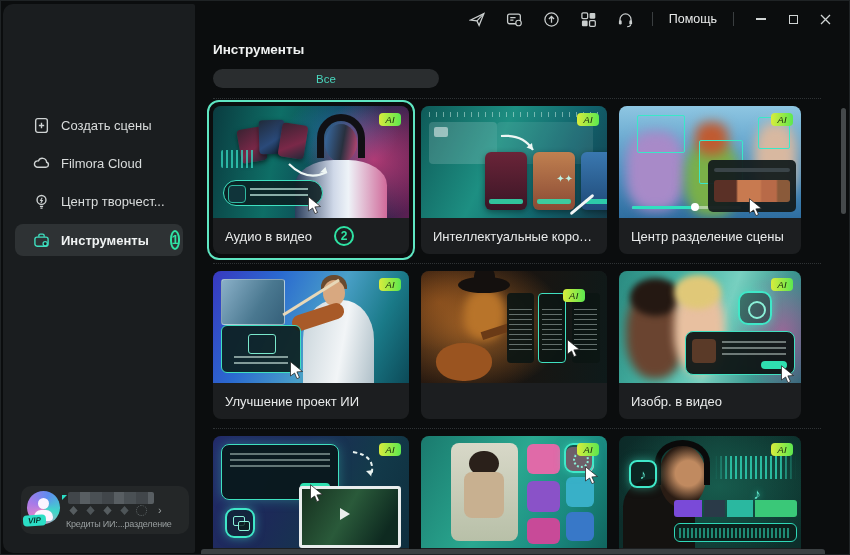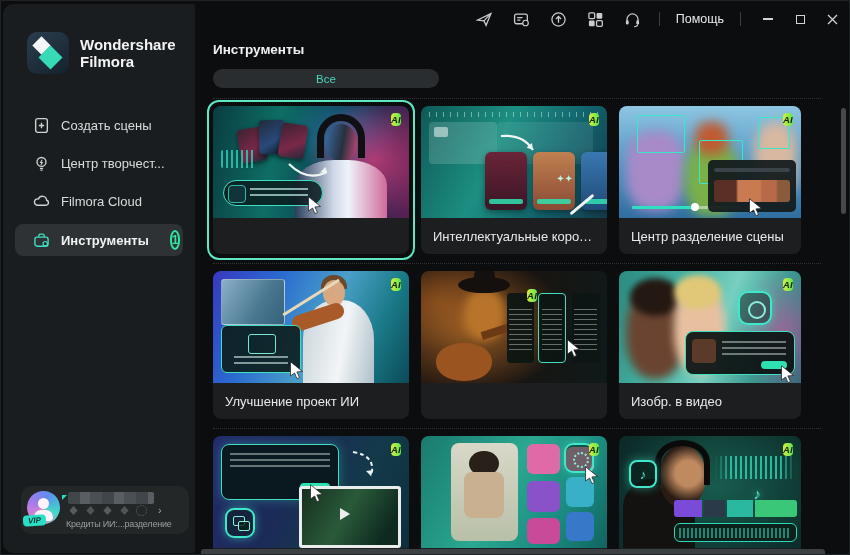--- a/index.html
+++ b/index.html
@@ -37,21 +37,21 @@
   .u-flag{position:absolute;left:41px;top:9px;width:0;height:0;border-left:5px solid #2bdec6;border-bottom:5px solid transparent;}
   .u-blur{position:absolute;left:47px;top:6px;width:86px;height:12px;border-radius:2px;
     background:repeating-linear-gradient(90deg,#41464a 0 12px,#585e62 12px 22px,#4a5054 22px 34px);filter:blur(.4px);}
   .badges{position:absolute;left:47px;top:19px;display:flex;align-items:center;gap:6px;}
   .bdg{width:11px;height:11px;}
   .dot-circle{width:11px;height:11px;border:1px dotted #5c6365;border-radius:50%;}
   .chev{color:#9aa0a1;font-size:11px;margin-left:5px;line-height:11px;}
   .credits{position:absolute;left:45px;top:33px;font-size:9px;color:#989e9f;white-space:nowrap;letter-spacing:-.2px;}
 
   
-  .titlebar{position:absolute;left:194px;right:0;top:0;height:36px;display:flex;align-items:center;justify-content:flex-end;padding-right:4px;}
+  .titlebar{position:absolute;left:194px;right:0;top:0;height:36px;display:flex;align-items:center;justify-content:flex-end;padding-right:11px;}
   .tico{width:17px;height:17px;margin:0 10px;cursor:default;}
   .tb-div{width:1px;height:14px;background:#3a3e40;margin:0 8px;}
   .help{font-size:12.5px;color:#e8eaea;margin:0 8px;}
   .winbtn{width:26px;height:26px;display:flex;align-items:center;justify-content:center;margin-left:6px;cursor:default;}
   .min-glyph{width:10px;height:1.5px;background:#d0d4d4;display:block;}
   .max-glyph{width:9px;height:9px;border:1.2px solid #d0d4d4;display:block;}
 
   
   .main{position:absolute;left:194px;right:0;top:0;bottom:0;}
   .section-title{position:absolute;left:18px;top:41px;font-size:13.5px;font-weight:bold;color:#f0f2f2;}
@@ -62,23 +62,23 @@
   .vscroll{position:absolute;right:3px;top:107px;width:5px;height:106px;background:#45494b;border-radius:3px;}
   .hscroll{position:absolute;left:6px;right:24px;bottom:0;height:5px;background:#3b4042;border-radius:3px 3px 0 0;}
 
   .grid{position:absolute;left:18px;top:105px;display:grid;
     grid-template-columns:196px 186px 182px;column-gap:12px;row-gap:17px;grid-auto-rows:148px;}
   .card{position:relative;background:#1c1e20;border-radius:8px;cursor:pointer;}
   .card.selected::after{content:"";position:absolute;inset:-6px;border:2px solid #5fe6c2;border-radius:12px;pointer-events:none;}
   .thumb{position:relative;height:112px;border-radius:8px 8px 0 0;overflow:hidden;}
   .label-row{height:36px;display:flex;align-items:center;padding:0 12px;}
   .card-label{font-size:13px;color:#e8eaea;white-space:nowrap;overflow:hidden;text-overflow:ellipsis;}
-  .ai-badge{position:absolute;top:7px;right:8px;padding:1px 0;border-radius:4px;
+  .ai-badge{position:absolute;top:7px;right:8px;padding:1px 6px;border-radius:4px;
     background:linear-gradient(90deg,#d9ec3c,#5ce84f);color:#15240c;
-    font-size:9.5px;font-weight:bold;font-style:italic;letter-spacing:.3px;z-index:5;}
+    font-size:9.5px;font-weight:normal;font-style:italic;letter-spacing:.3px;z-index:5;margin-left:36px;}
   .cur{position:absolute;width:15px;height:18px;z-index:6;}
   .x{position:absolute;} 
 
   
   .t1{background:radial-gradient(95px 85px at 82% 48%,rgba(233,64,130,.7),transparent 70%),
       radial-gradient(80px 60px at 66% 25%,rgba(64,140,233,.45),transparent 70%),
       linear-gradient(100deg,#0a3c40,#0e6e66 32%,#0c4452 58%,#232a4e 78%,#5c1f52 100%);}
   .t1 .phones{right:44px;top:8px;width:48px;height:44px;border:7px solid #101014;border-bottom:none;border-radius:24px 24px 0 0;}
   .t1 .head{right:52px;top:18px;width:32px;height:38px;border-radius:50%;background:linear-gradient(100deg,#3a6ea8,#28303e 55%,#c84878);}
   .t1 .body{right:22px;top:54px;width:92px;height:60px;border-radius:42% 42% 0 0;background:linear-gradient(90deg,#2a3e5c,#cfd8e8 42%,#eef3f8 58%,#d06a9a);}
@@ -225,52 +225,42 @@
     background:repeating-linear-gradient(90deg,#1f8a74 0 2px,transparent 2px 4px);}
 
   .arr{position:absolute;z-index:5;}
 </style>
 </head>
 <body>
 
 <div class="window">
 
   <aside class="sidebar">
-    <div class="brand">
-      <div class="brand-icon">
-        <span class="d1"></span>
-        <span class="d2"></span>
-      </div>
-      <div class="brand-text">
-        <div>Wondershare</div>
-        <div>Filmora</div>
-      </div>
-    </div>
 
     <nav class="nav">
       <div class="nav-item">
         <svg class="nico" viewBox="0 0 16 16">
           <rect x="2.5" y="1.5" width="11" height="13" rx="2" fill="none" stroke="#cfd3d3" stroke-width="1.3"></rect>
           <path d="M8 5.5v5M5.5 8h5" stroke="#cfd3d3" stroke-width="1.3" fill="none"></path>
         </svg>
         <span>Создать сцены</span>
       </div>
       <div class="nav-item">
         <svg class="nico" viewBox="0 0 16 16">
+          <path d="M4.5 11.5a3 3 0 1 1 .6-5.9 4 4 0 0 1 7.7 1.2 2.4 2.4 0 0 1-.6 4.7z" fill="none" stroke="#cfd3d3" stroke-width="1.3"></path>
+        </svg>
+        <span>Filmora Cloud</span>
+      </div>
+      <div class="nav-item">
+        <svg class="nico" viewBox="0 0 16 16">
           <circle cx="8" cy="6.5" r="4.2" fill="none" stroke="#cfd3d3" stroke-width="1.3"></circle>
           <path d="M6.5 12.5h3M7 14.2h2" stroke="#cfd3d3" stroke-width="1.2" fill="none"></path>
           <path d="M8.6 4.5 7.2 7h1.6l-1.4 2.3" stroke="#cfd3d3" stroke-width="1" fill="none"></path>
         </svg>
         <span>Центр творчест...</span>
-      </div>
-      <div class="nav-item">
-        <svg class="nico" viewBox="0 0 16 16">
-          <path d="M4.5 11.5a3 3 0 1 1 .6-5.9 4 4 0 0 1 7.7 1.2 2.4 2.4 0 0 1-.6 4.7z" fill="none" stroke="#cfd3d3" stroke-width="1.3"></path>
-        </svg>
-        <span>Filmora Cloud</span>
       </div>
       <div class="nav-item selected">
         <svg class="nico" viewBox="0 0 16 16">
           <rect x="1.8" y="4.8" width="12.4" height="8.6" rx="2" fill="none" stroke="#3fe0c0" stroke-width="1.3"></rect>
           <path d="M5.5 4.5V3.4A1.4 1.4 0 0 1 6.9 2h2.2a1.4 1.4 0 0 1 1.4 1.4v1.1" fill="none" stroke="#3fe0c0" stroke-width="1.3"></path>
           <circle cx="11.5" cy="11" r="2" fill="#1a1d1f" stroke="#3fe0c0" stroke-width="1.2"></circle>
         </svg>
         <span>Инструменты</span>
         <span class="ann">1</span>
       </div>
@@ -366,20 +356,24 @@
           <span class="x pill"></span>
           <svg class="arr" style="left:74px;top:52px" width="46" height="26" viewBox="0 0 46 26">
             <path d="M2 6 Q 20 24 40 14" fill="none" stroke="#eef6f4" stroke-width="2.2"></path>
             <path d="M40 14l-7 0.5 5.5-5.5z" fill="#eef6f4"></path>
           </svg>
           <svg class="cur" style="left:94px;bottom:4px" viewBox="0 0 20 24">
             <path d="M2 1 18 14 10.5 14.5 14 22 10.5 23.5 7.5 16 2 20Z" fill="#fff" stroke="#222" stroke-width="1"></path>
           </svg>
           <span class="ai-badge">AI</span>
         </div>
+        <div class="label-row">
+          <span class="card-label">Аудио в видео</span>
+          <span class="ann" style="margin-left:22px">2</span>
+        </div>
       </div>
 
       <div class="card">
         <div class="thumb t2">
           <span class="x ticks"></span>
           <span class="x frame"></span>
           <span class="x ghost"></span>
           <span class="x c1"></span>
           <span class="x c2"></span>
           <span class="x c3"></span>

